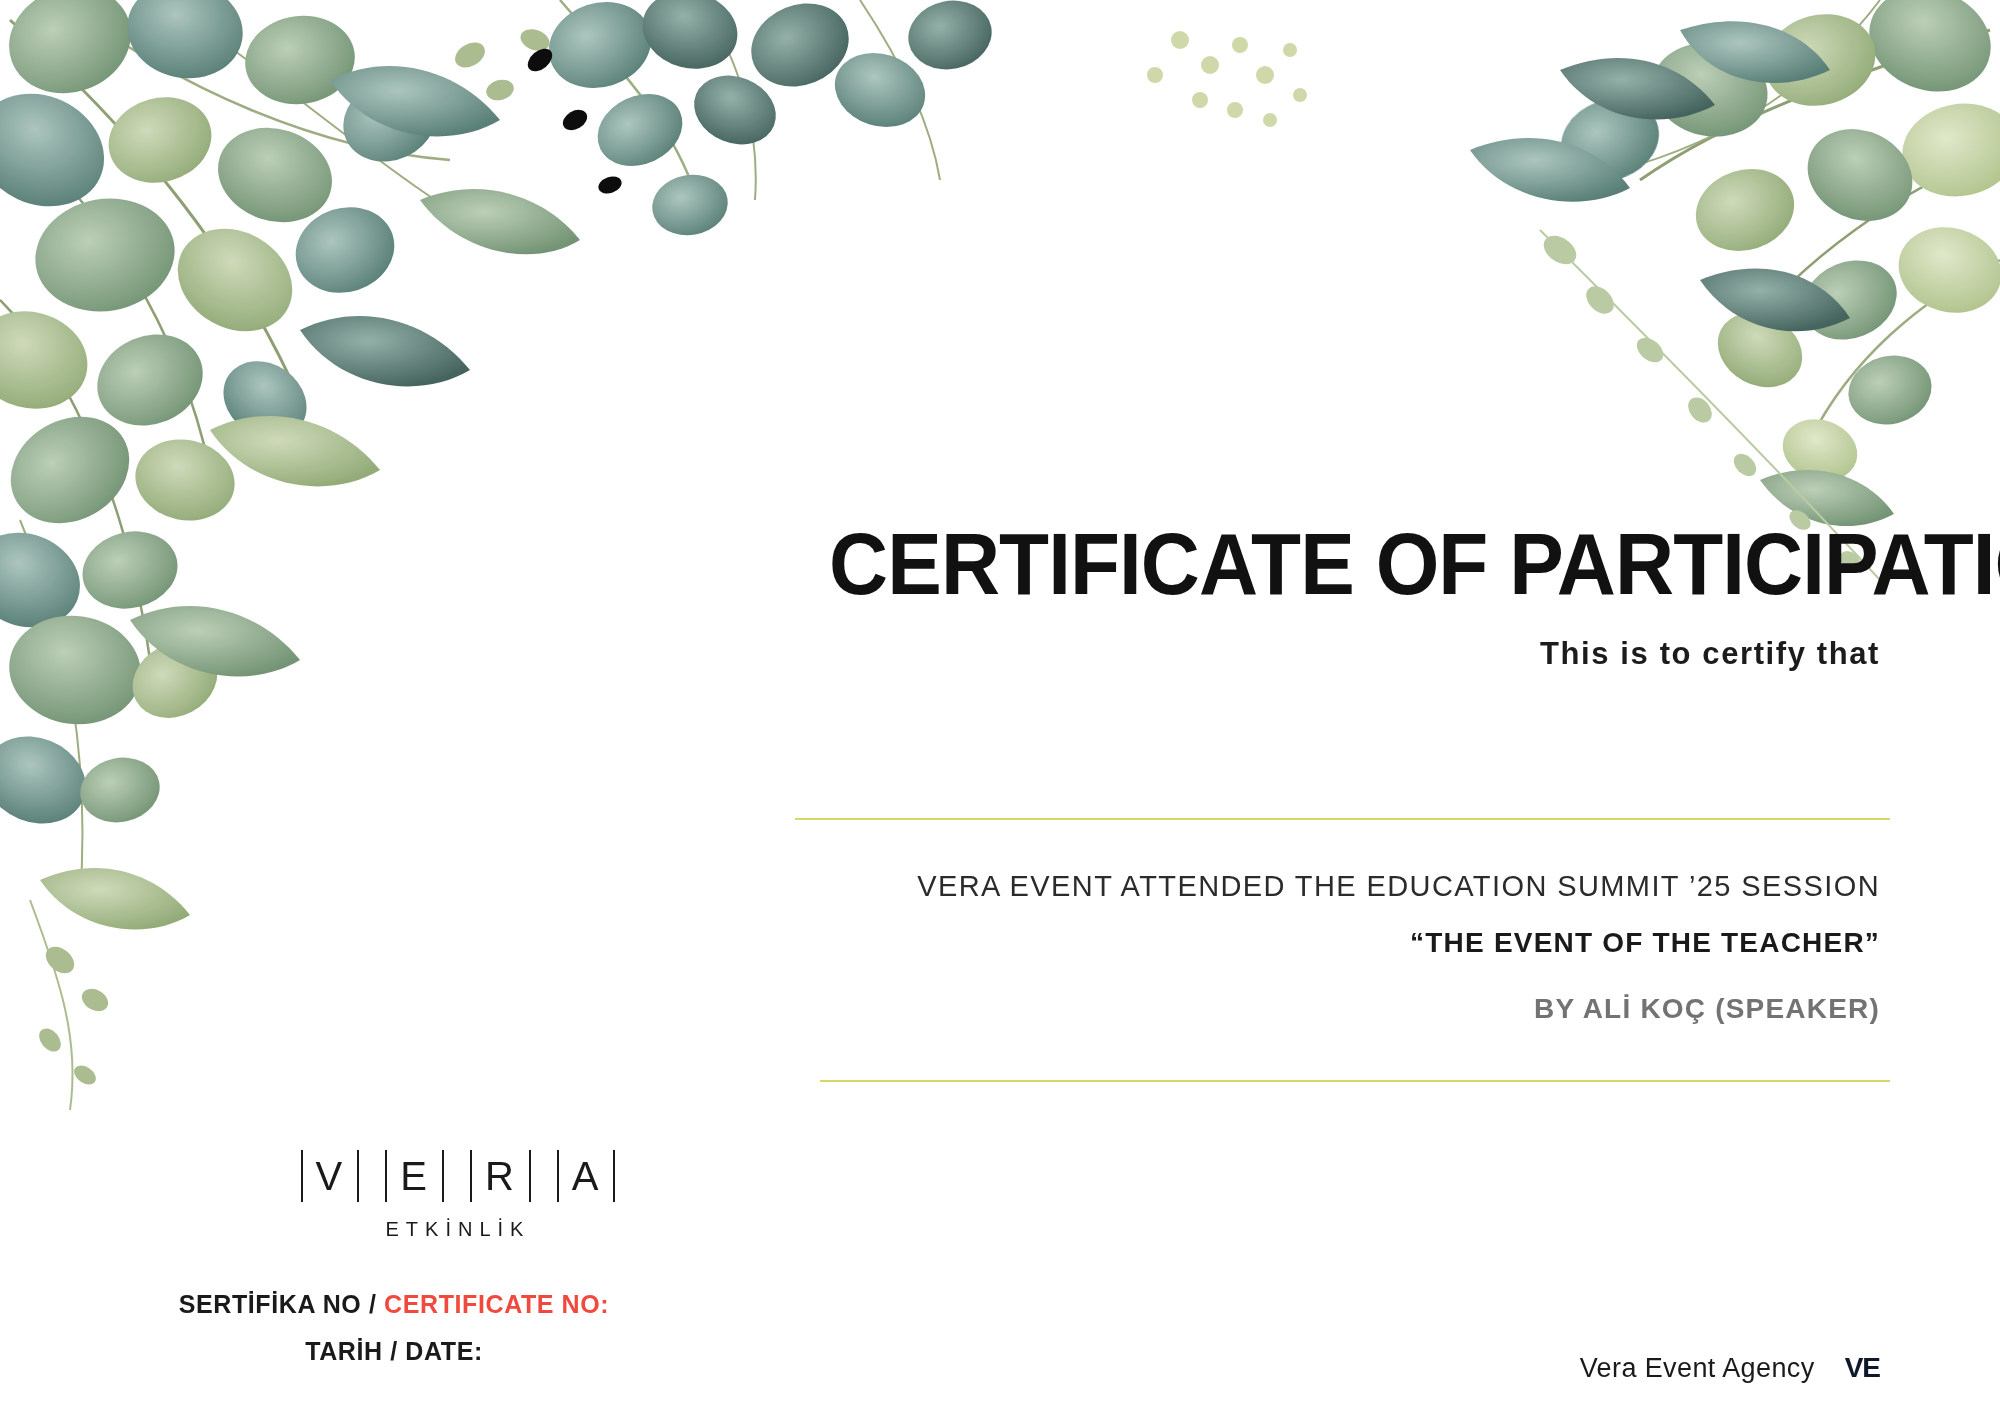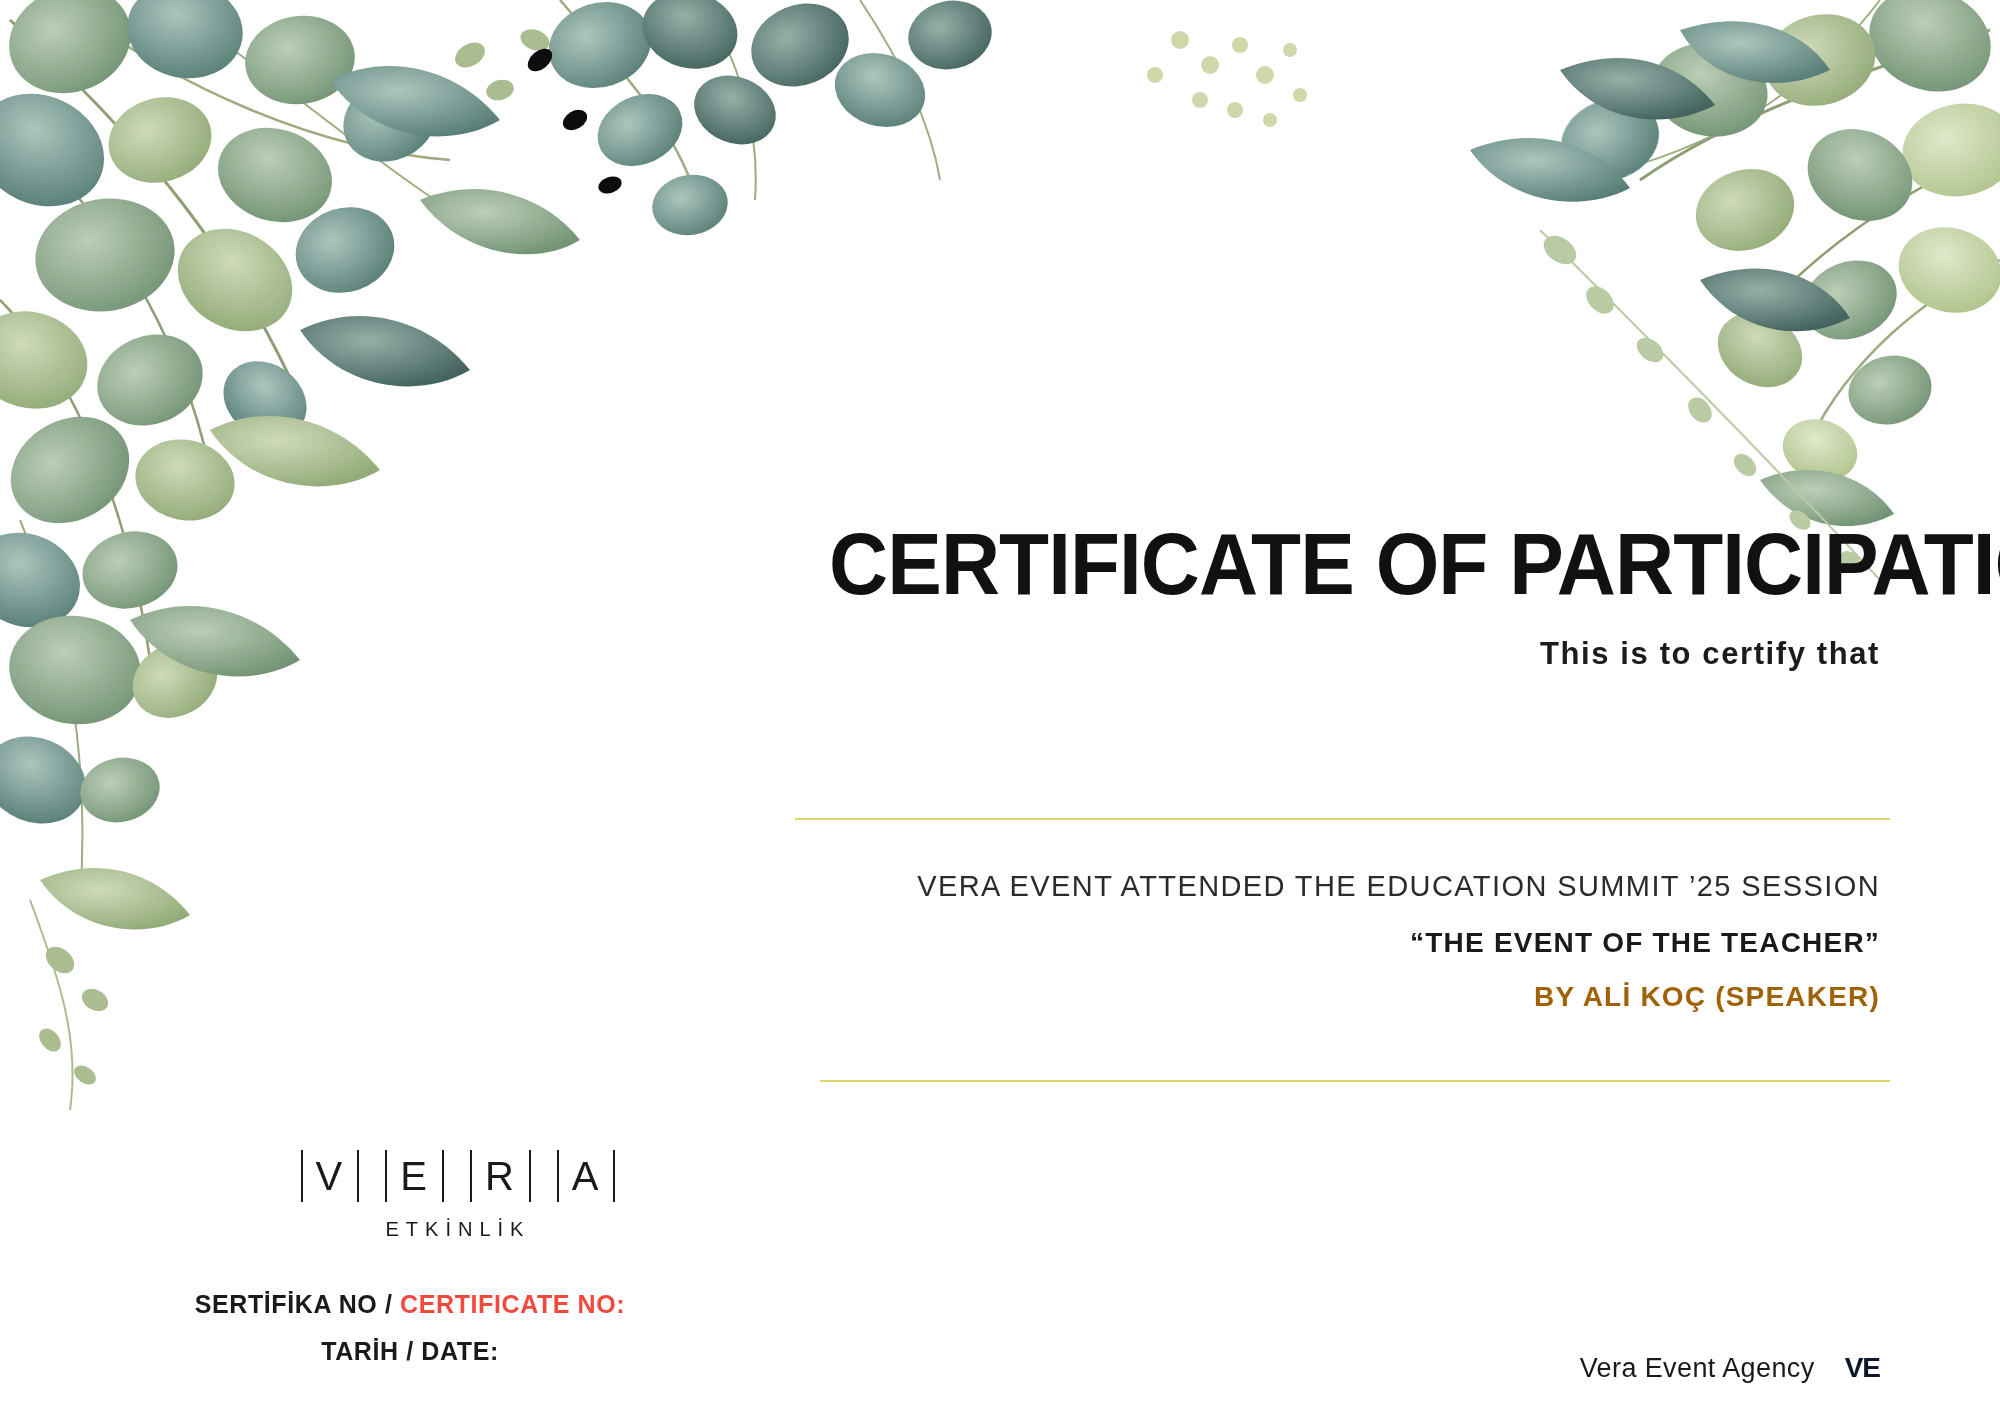--- a/index.html
+++ b/index.html
@@ -98,22 +98,22 @@
     font-size: 28px;
     font-weight: bold;
     letter-spacing: 1.2px;
     margin-top: 24px;
     color: #1a1a1a;
   }
   .detail-line-3 {
     font-size: 28px;
     font-weight: bold;
     letter-spacing: 1.2px;
-    margin-top: 22px;
-    color: #a16207;
+    margin-top: 34px;
+    color: #737373;
   }
 
   
   .logo-block {
     position: absolute;
     left: 258px;
     top: 1150px;
     width: 400px;
     text-align: center;
   }
@@ -140,21 +140,21 @@
   .logo-sub {
     margin-top: 16px;
     font-size: 20px;
     letter-spacing: 7px;
     color: #1a1a1a;
   }
 
   
   .meta-block {
     position: absolute;
-    left: 130px;
+    left: 114px;
     top: 1290px;
     width: 560px;
     text-align: center;
   }
   .meta-line {
     font-size: 25px;
     font-weight: bold;
     letter-spacing: 0.6px;
     color: #1a1a1a;
   }

